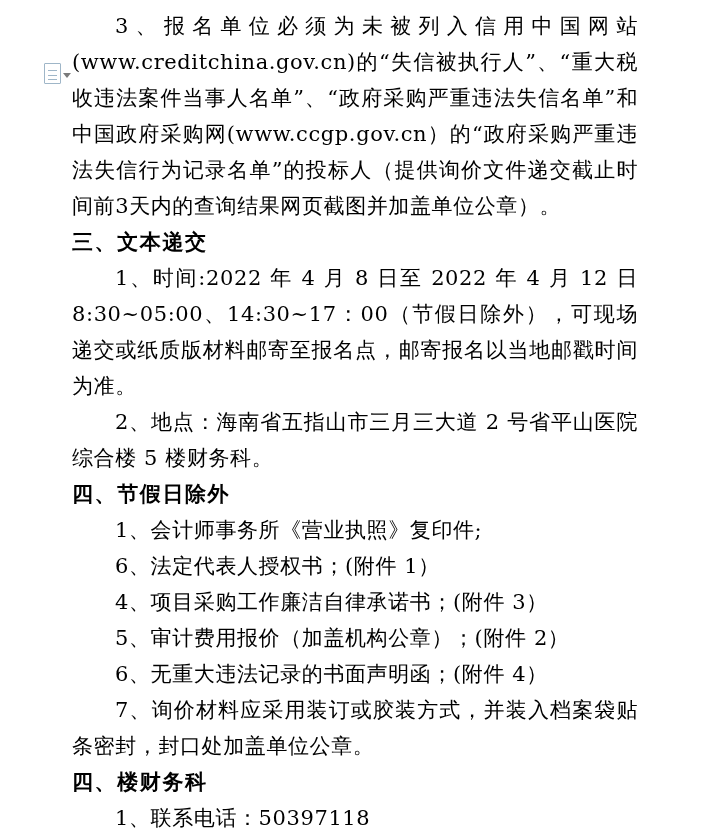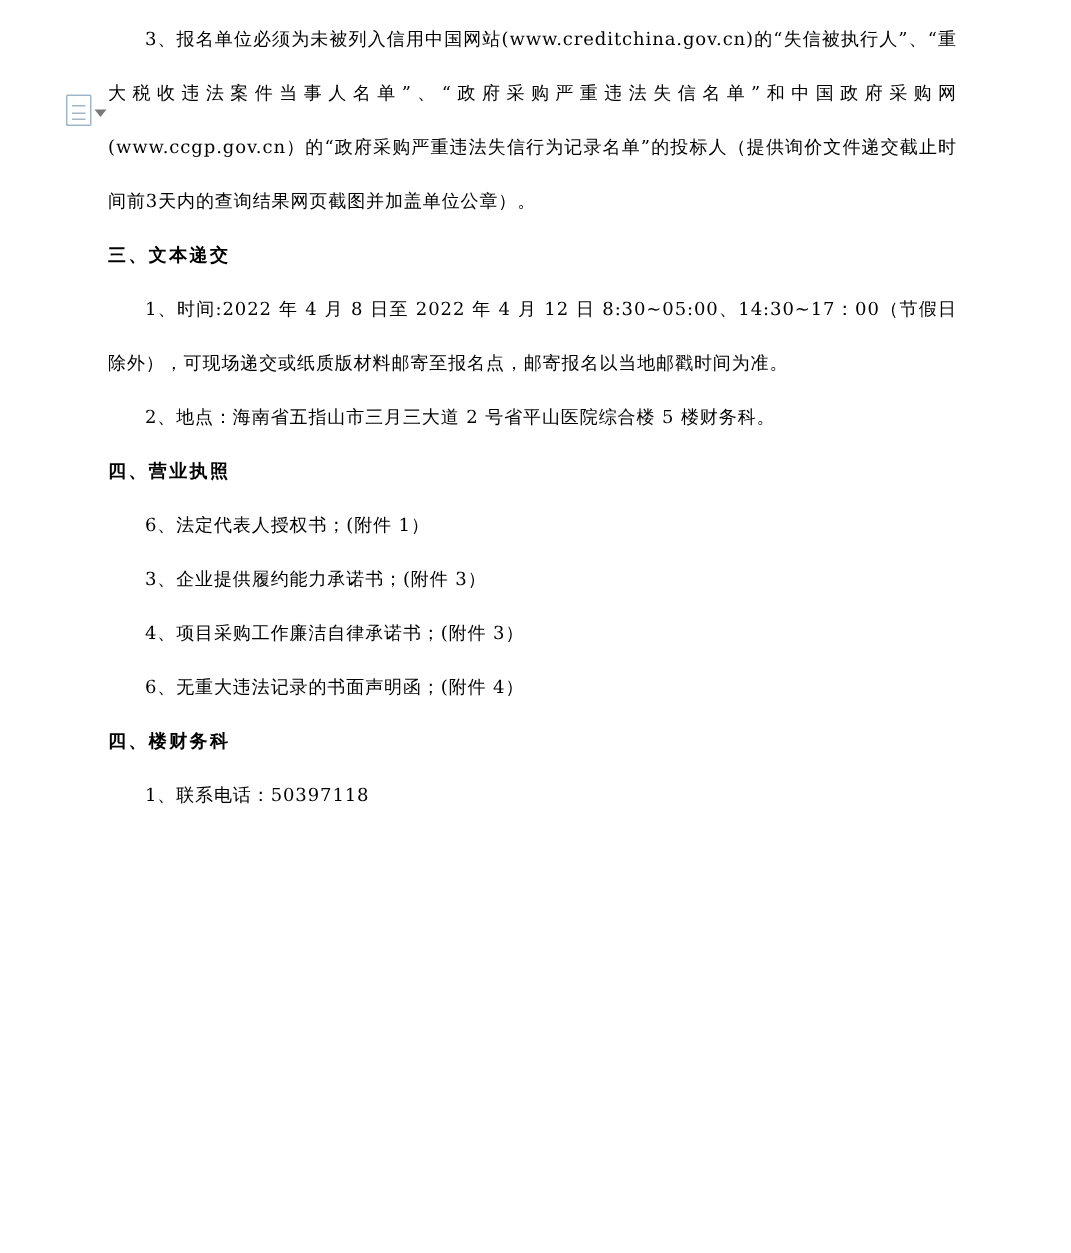--- a/index.html
+++ b/index.html
@@ -61,21 +61,21 @@
     margin-top: 4px;
   }
 
   .content {
     margin-left: 26px;
     width: 566px;
   }
 
   p {
     margin: 0;
-    font-size: 12px;
+    font-size: 21px;
     line-height: 36px;
     letter-spacing: 0.6px;
     text-align: justify;
     text-justify: inter-ideograph;
     white-space: pre-wrap;
   }
   p.indent { text-indent: 2.05em; }
   p.heading {
     font-weight: bold;
     text-indent: 0;
@@ -92,23 +92,25 @@
   <div class="doc-marker">
     <span class="sheet"></span>
     <span class="caret"></span>
   </div>
 
   <div class="content">
     <p class="indent">3、报名单位必须为未被列入信用中国网站(www.creditchina.gov.cn)的“失信被执行人”、“重大税收违法案件当事人名单”、“政府采购严重违法失信名单”和中国政府采购网(www.ccgp.gov.cn）的“政府采购严重违法失信行为记录名单”的投标人（提供询价文件递交截止时间前3天内的查询结果网页截图并加盖单位公章）。</p>
     <p class="heading">三、文本递交</p>
     <p class="indent">1、时间:2022 年 4 月 8 日至 2022 年 4 月 12 日 8:30~05:00、14:30~17：00（节假日除外），可现场递交或纸质版材料邮寄至报名点，邮寄报名以当地邮戳时间为准。</p>
     <p class="indent">2、地点：海南省五指山市三月三大道 2 号省平山医院综合楼 5 楼财务科。</p>
-    <p class="heading">四、营业执照</p>
+    <p class="heading">四、节假日除外</p>
+    <p class="item">1、会计师事务所《营业执照》复印件;</p>
     <p class="item">6、法定代表人授权书；(附件 1）</p>
-    <p class="item">3、企业提供履约能力承诺书；(附件 3）</p>
     <p class="item">4、项目采购工作廉洁自律承诺书；(附件 3）</p>
+    <p class="item">5、审计费用报价（加盖机构公章）；(附件 2）</p>
     <p class="item">6、无重大违法记录的书面声明函；(附件 4）</p>
+    <p class="indent">7、询价材料应采用装订或胶装方式，并装入档案袋贴条密封，封口处加盖单位公章。</p>
     <p class="heading">四、楼财务科</p>
     <p class="item">1、联系电话：50397118</p>
 
   </div>
 
 </div>
 
 </body></html>

